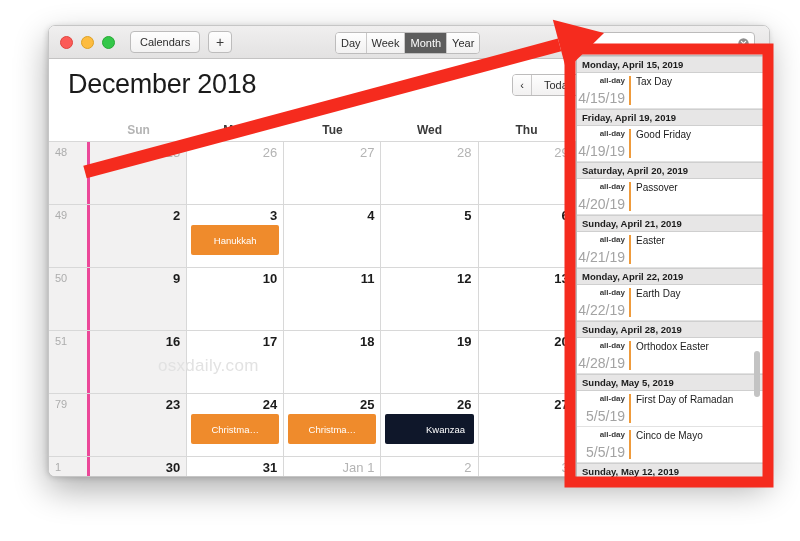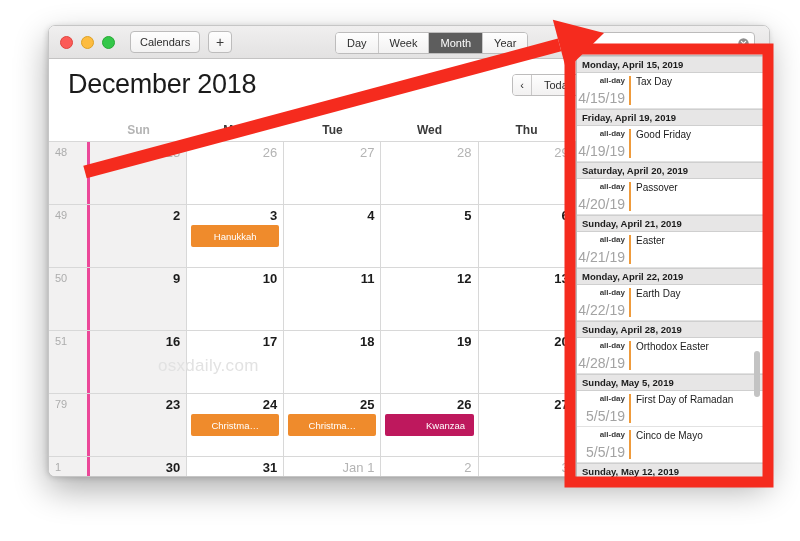--- a/index.html
+++ b/index.html
@@ -43,21 +43,21 @@
   #calendars-btn{margin-left:15px;}
   #add-btn{margin-left:8px;width:22px;padding:0;font-size:14px;color:#3a3a3a;}
   
   #segmented{
     position:absolute;left:286px;top:6px;display:flex;height:20px;
     border:1px solid #bdbcbc;border-radius:4px;overflow:hidden;
     background:#f5f4f4;
   }
   .seg{
     font-size:11px;color:#2d2d2d;display:flex;align-items:center;
-    justify-content:center;padding:0 11px;
+    justify-content:center;padding:0 5px;
     background:linear-gradient(#fefefe,#f2f1f1);
     border-right:1px solid #c9c8c8;
   }
   .seg:last-child{border-right:none;}
   .seg.active{background:#5d5d5d;color:#fff;}
   
   #search-field{
     position:absolute;left:528px;top:6px;width:176px;height:20px;
     background:#fff;border:1px solid #bcbbbb;border-radius:4px;
     display:flex;align-items:center;
@@ -97,21 +97,21 @@
     flex:1;border-right:1px solid #d8d8d8;position:relative;
     box-sizing:border-box;background:#fff;
   }
   .day:last-child{border-right:none;}
   .day.weekend{background:#f2f1f1;}
   .daynum{
     position:absolute;right:6px;top:3px;font-size:13px;font-weight:bold;color:#1b1b1b;
   }
   .day.other .daynum{color:#b4b4b4;font-weight:normal;}
   .chip{
-    position:absolute;left:4px;right:4px;top:20px;height:22px;
+    position:absolute;left:4px;right:4px;top:20px;height:30px;
     background:#ef8b2c;border-radius:2px;color:#fff;font-size:9.5px;
     display:flex;align-items:center;justify-content:center;
     overflow:hidden;white-space:nowrap;
   }
   #watermark{
     position:absolute;left:109px;top:330px;font-size:17px;color:#e2e2e2;
     letter-spacing:.3px;pointer-events:none;
   }
   
   #results{
@@ -305,21 +305,21 @@
           <div class="day">
             <div class="daynum">24</div>
             <div class="chip" style="background: rgb(239, 139, 44);">Christma…</div>
           </div>
           <div class="day">
             <div class="daynum">25</div>
             <div class="chip" style="background: rgb(239, 139, 44);">Christma…</div>
           </div>
           <div class="day">
             <div class="daynum">26</div>
-            <div class="chip" style="background: #be185d; padding-left: 32px;">Kwanzaa</div>
+            <div class="chip" style="background: #0f172a; padding-left: 32px;">Kwanzaa</div>
           </div>
           <div class="day">
             <div class="daynum">27</div>
           </div>
           <div class="day">
             <div class="daynum">28</div>
           </div>
           <div class="day weekend">
             <div class="daynum">29</div>
           </div>

